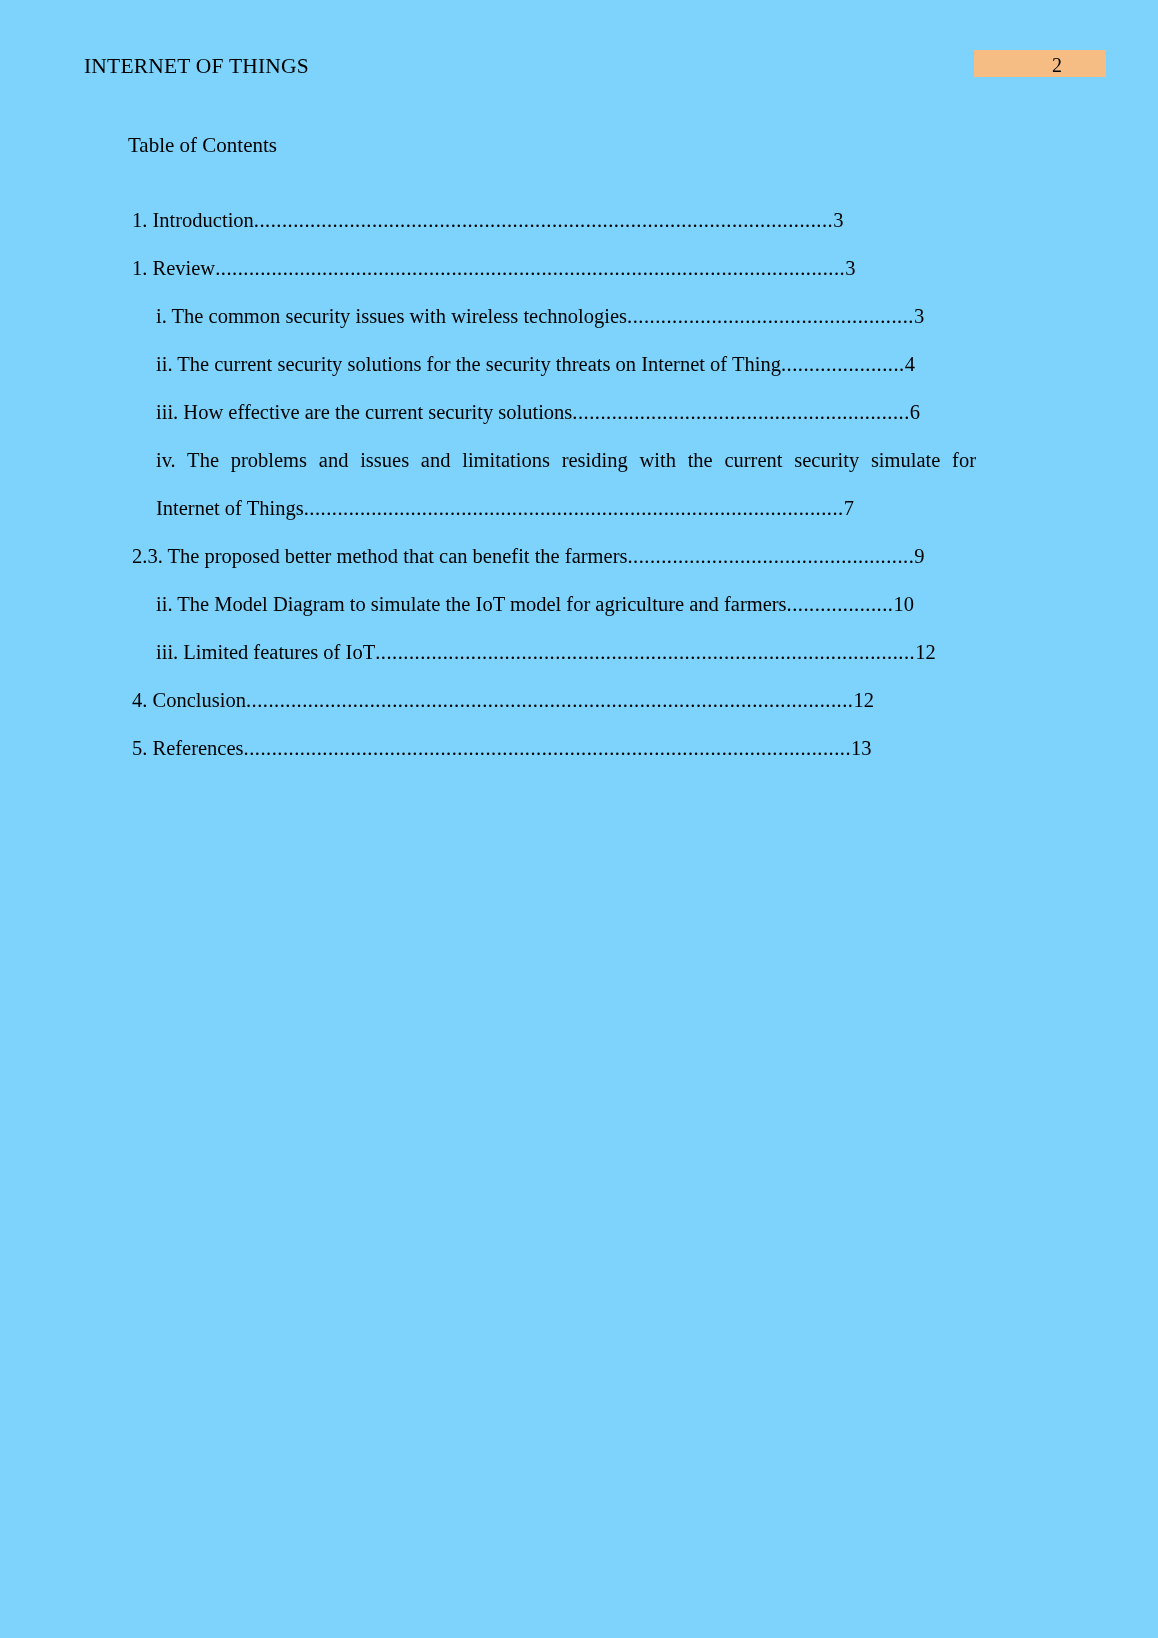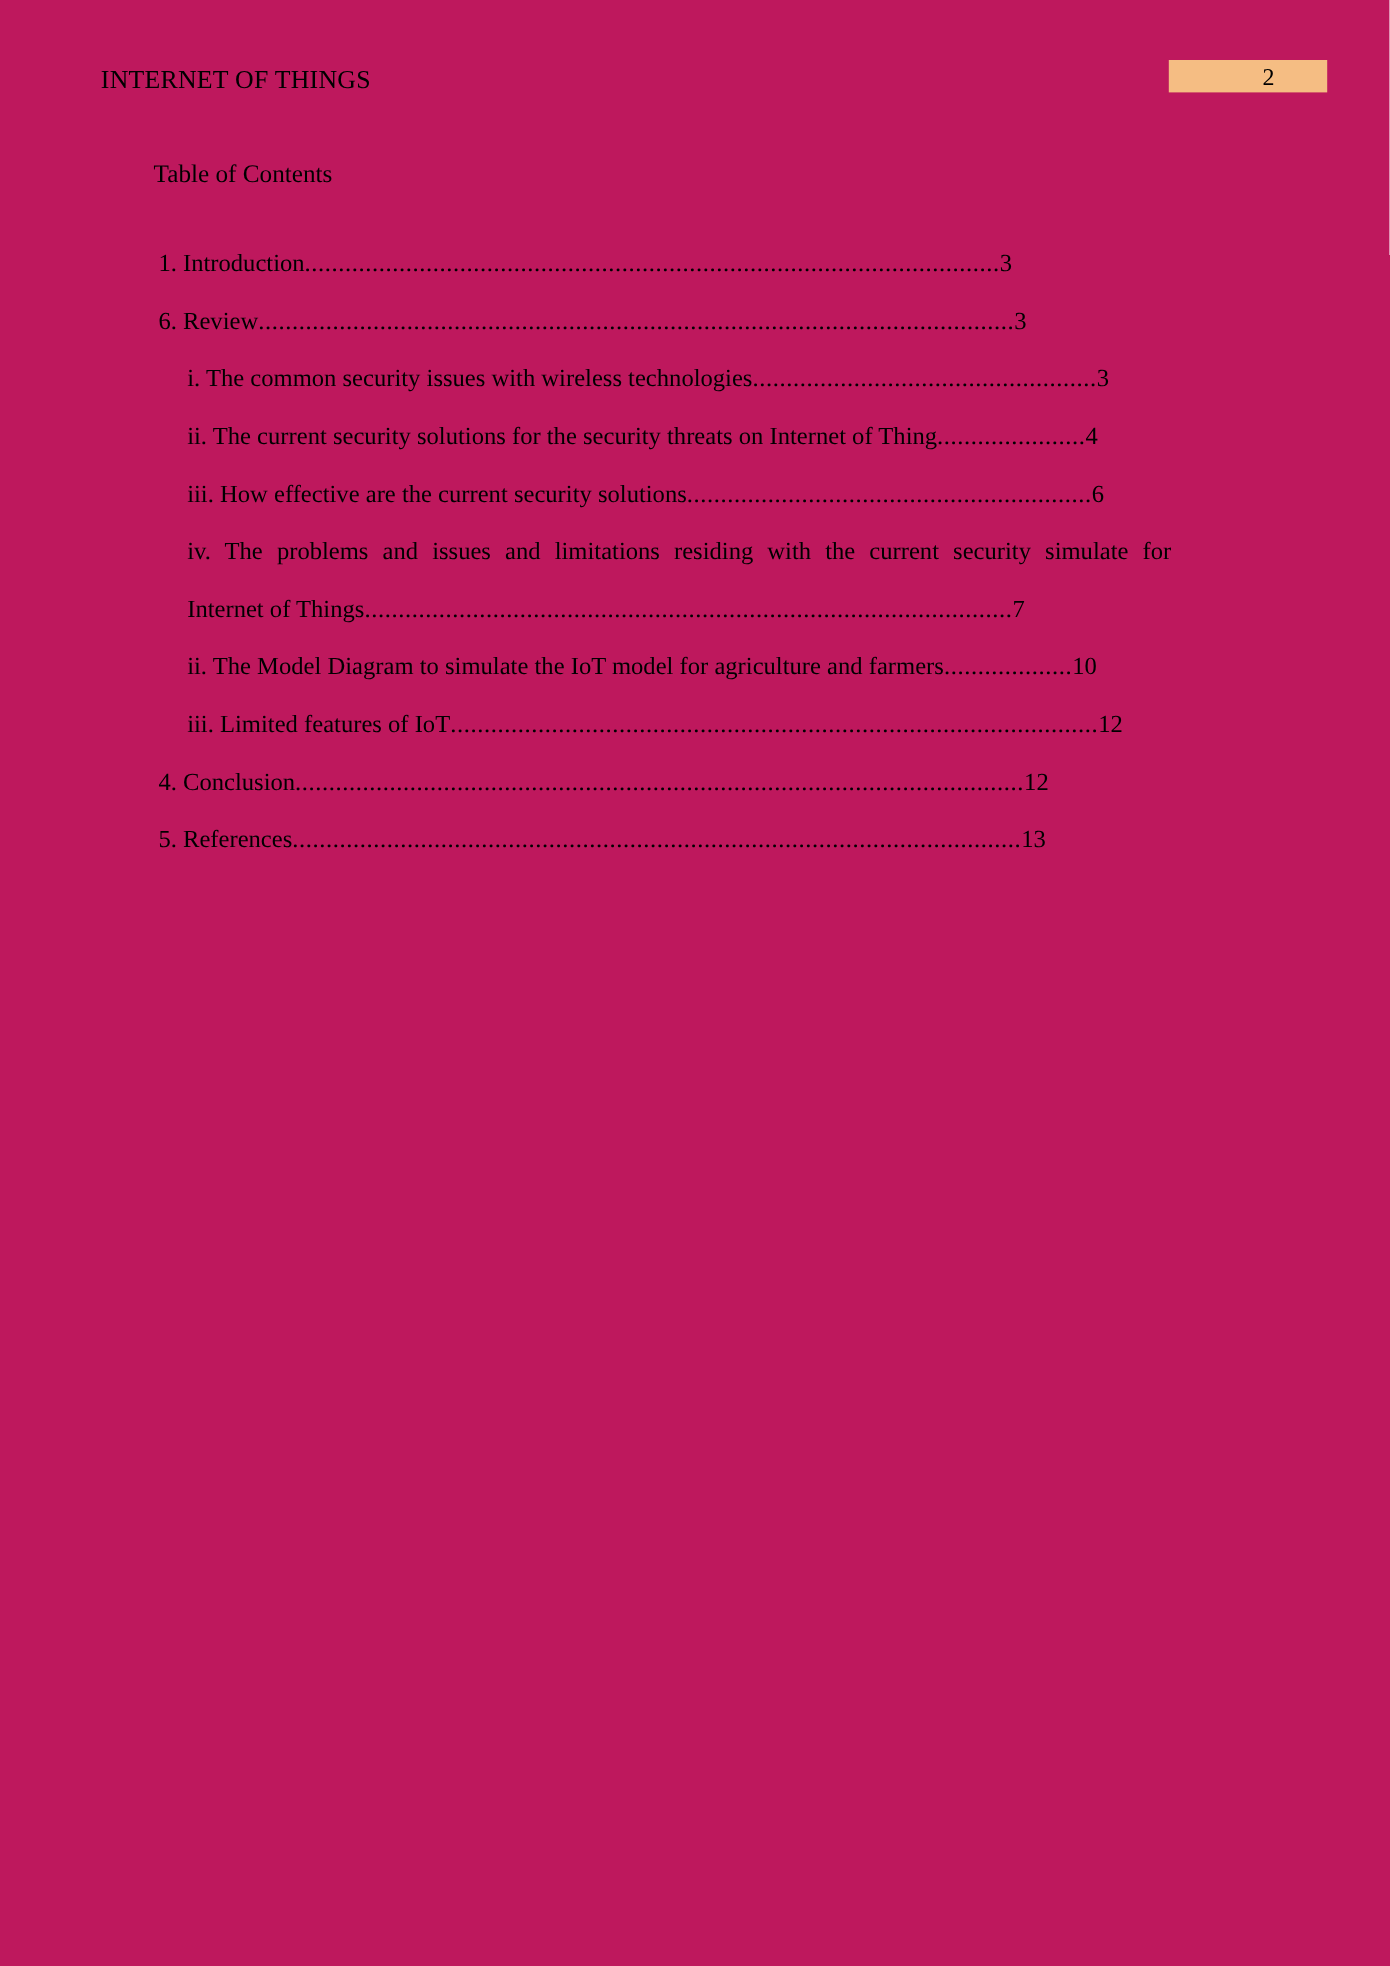--- a/index.html
+++ b/index.html
@@ -10,21 +10,21 @@
   body {
     width: 1158px;
     height: 1638px;
     position: relative;
     font-family: "Liberation Serif", "DejaVu Serif", serif;
     color: #000000;
   }
   .page {
     position: absolute;
     inset: 0;
-    background: #be185d;
+    background: #7dd3fc;
   }
 
   
   .header {
     position: absolute;
     top: 52px;
     left: 84px;
     right: 52px;
     height: 30px;
   }
@@ -125,41 +125,44 @@
 
     <div class="toc-title">Table of Contents</div>
 
     <div class="toc-list">
 
       <div class="toc-entry level-1">
         <span class="label">1. Introduction</span><span class="leader">.......................................................................................................</span><span class="pg">3</span>
       </div>
 
       <div class="toc-entry level-1">
-        <span class="label">6. Review</span><span class="leader">................................................................................................................</span><span class="pg">3</span>
+        <span class="label">1. Review</span><span class="leader">................................................................................................................</span><span class="pg">3</span>
       </div>
 
       <div class="toc-entry level-2">
         <span class="label">i. The common security issues with wireless technologies</span><span class="leader">...................................................</span><span class="pg">3</span>
       </div>
 
       <div class="toc-entry level-2">
         <span class="label">ii. The current security solutions for the security threats on Internet of Thing</span><span class="leader">......................</span><span class="pg">4</span>
       </div>
 
       <div class="toc-entry level-2">
         <span class="label">iii. How effective are the current security solutions</span><span class="leader">............................................................</span><span class="pg">6</span>
       </div>
 
       <div class="toc-entry level-2 wrap">
         <span class="line1">iv. The problems and issues and limitations residing with the current security simulate for</span>
         <span class="line2"><span>Internet of Things</span><span class="leader">................................................................................................</span><span class="pg">7</span></span>
       </div>
 
 
+      <div class="toc-entry level-1">
+        <span class="label">2.3. The proposed better method that can benefit the farmers</span><span class="leader">...................................................</span><span class="pg">9</span>
+      </div>
 
 
       <div class="toc-entry level-2">
         <span class="label">ii. The Model Diagram to simulate the IoT model for agriculture and farmers</span><span class="leader">...................</span><span class="pg">10</span>
       </div>
 
       <div class="toc-entry level-2">
         <span class="label">iii. Limited features of IoT</span><span class="leader">................................................................................................</span><span class="pg">12</span>
       </div>
 

